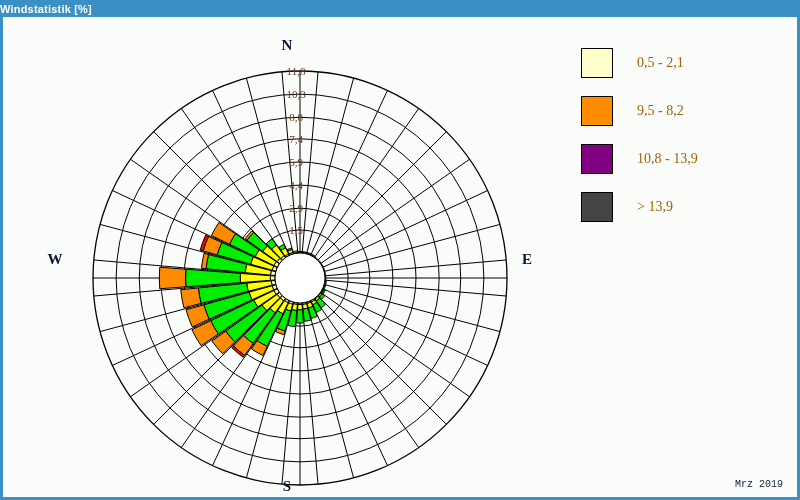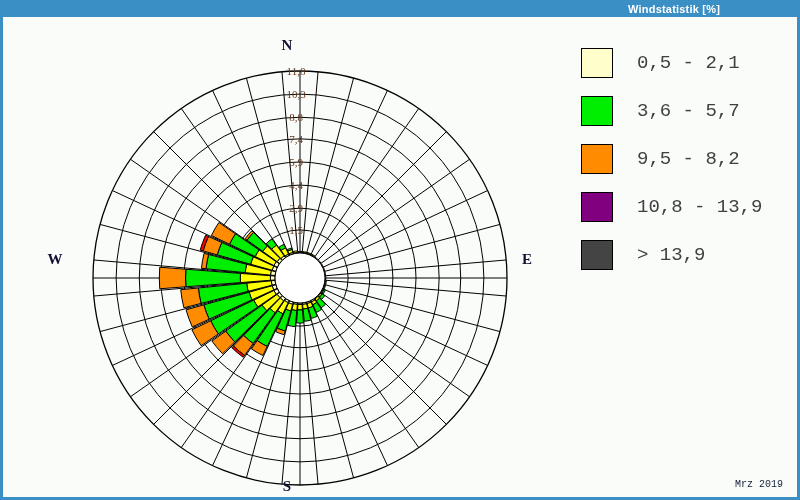--- a/index.html
+++ b/index.html
@@ -13,21 +13,21 @@
     position:relative;width:800px;height:500px;
     background:#3a8fc4;
     box-sizing:border-box;
   }
   #titlebar{
     position:absolute;left:0;top:0;width:720px;height:17px;
     background:#3a8fc4;
     color:#ffffff;
     font-family:"Liberation Sans", sans-serif;
     font-size:11px;font-weight:bold;
-    display:flex;align-items:center;justify-content:flex-end;
+    display:flex;align-items:center;justify-content:flex-start;
     letter-spacing:.2px;
   }
   #client{
     position:absolute;left:3px;top:17px;
     width:794px;height:480px;
     background:#fafcfa;
     overflow:hidden;
   }
   #plotwrap{
     position:absolute;left:0px;top:0px;width:560px;height:480px;
@@ -51,22 +51,22 @@
     display:flex;align-items:center;height:48px;
   }
   .legswatch{
     width:32px;height:30px;
     border:1.5px solid #000;
     box-sizing:border-box;
     flex:0 0 auto;
   }
   .leglabel{
     margin-left:24px;
-    font-family:Liberation Mono, monospace;
-    font-size:19px;color:#404040;
+    font-family:Liberation Serif, serif;
+    font-size:14px;color:#a16207;
     white-space:nowrap;
   }
   .leglabel.gt{}
   #footer{
     position:absolute;right:14px;bottom:7px;
     font-family:Liberation Mono, monospace;
     font-size:10px;color:#12203a;
   }
   .ticklab{
     font-family:"Liberation Serif", serif;
@@ -569,24 +569,20 @@
       <div class="dirlabel" id="lab-S">S</div>
       <div class="dirlabel" id="lab-W">W</div>
     </div>
 
     <div id="legend">
         <div class="legrow">
           <div class="legswatch" style="background: rgb(255, 255, 204);"></div>
           <div class="leglabel">0,5 - 2,1</div>
         </div>
         <div class="legrow">
-          <div class="legswatch" style="background: rgb(0, 238, 0);"></div>
-          <div class="leglabel">3,6 - 5,7</div>
-        </div>
-        <div class="legrow">
           <div class="legswatch" style="background: rgb(255, 140, 0);"></div>
           <div class="leglabel">9,5 - 8,2</div>
         </div>
         <div class="legrow">
           <div class="legswatch" style="background: rgb(128, 0, 128);"></div>
           <div class="leglabel">10,8 - 13,9</div>
         </div>
         <div class="legrow">
           <div class="legswatch" style="background: rgb(68, 68, 68);"></div>
           <div class="leglabel gt">&gt; 13,9</div>

